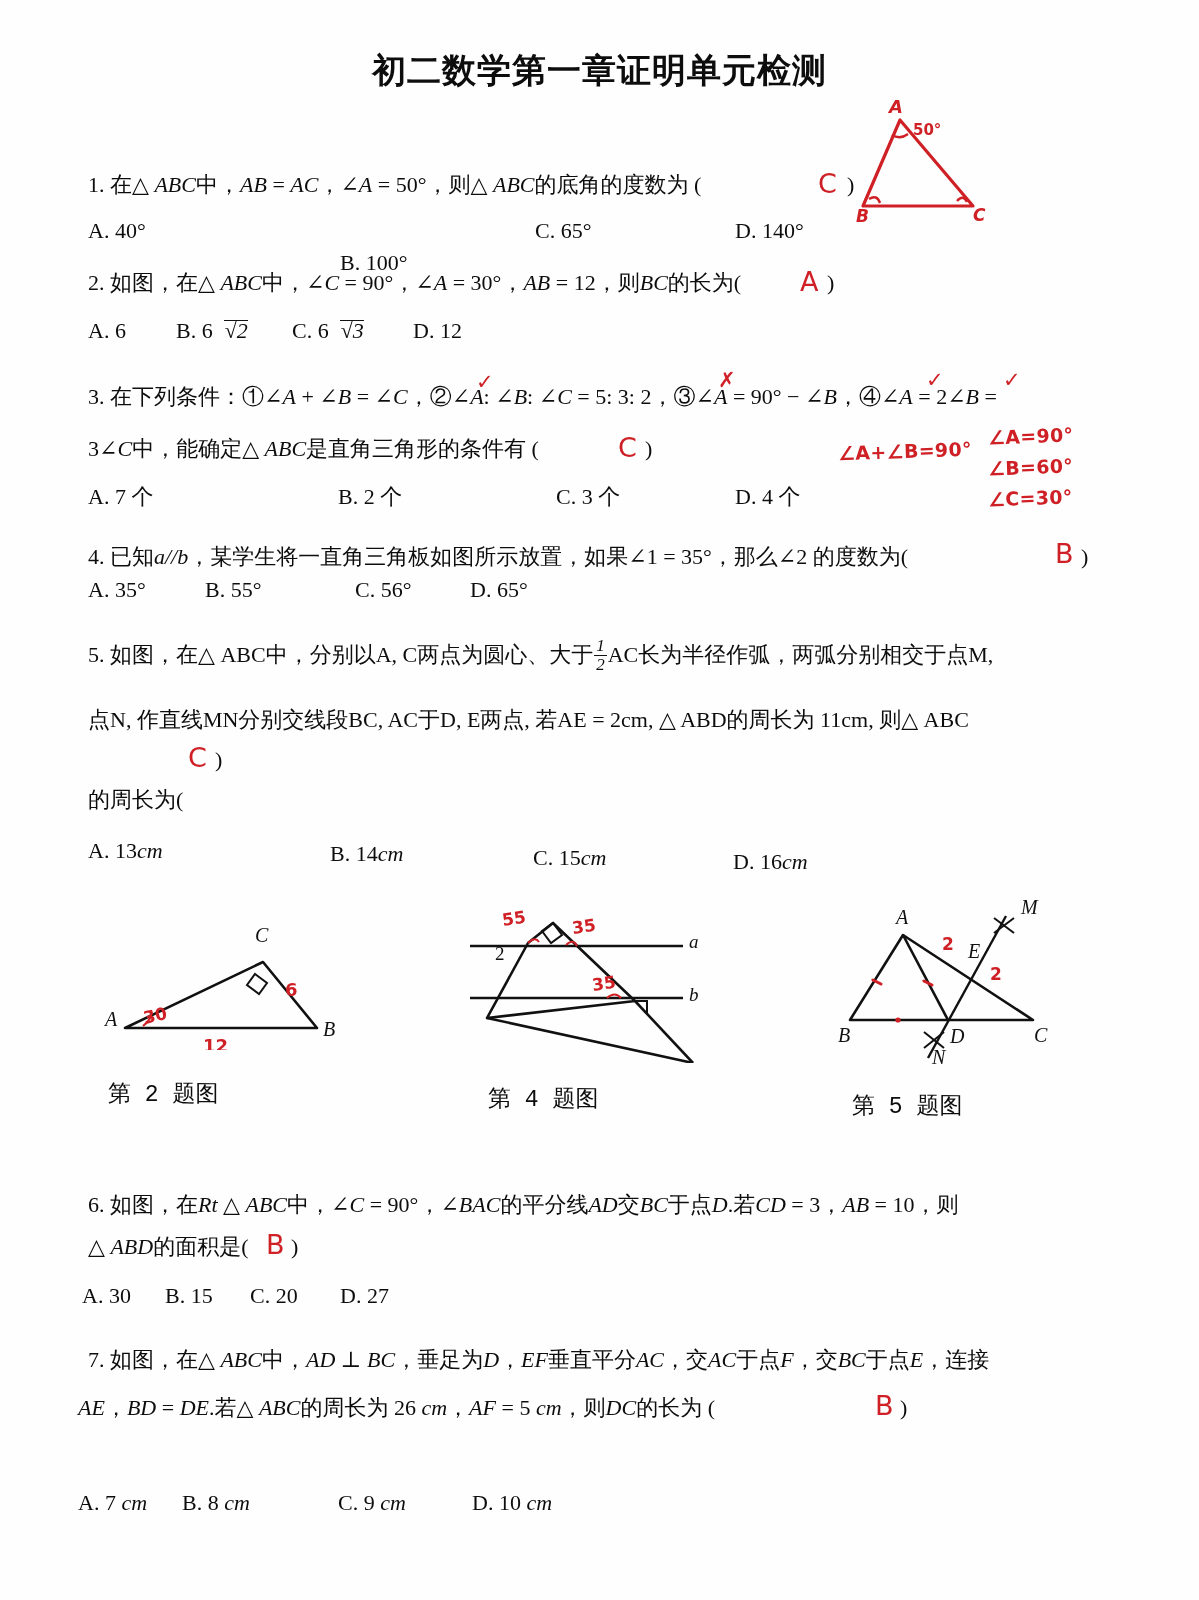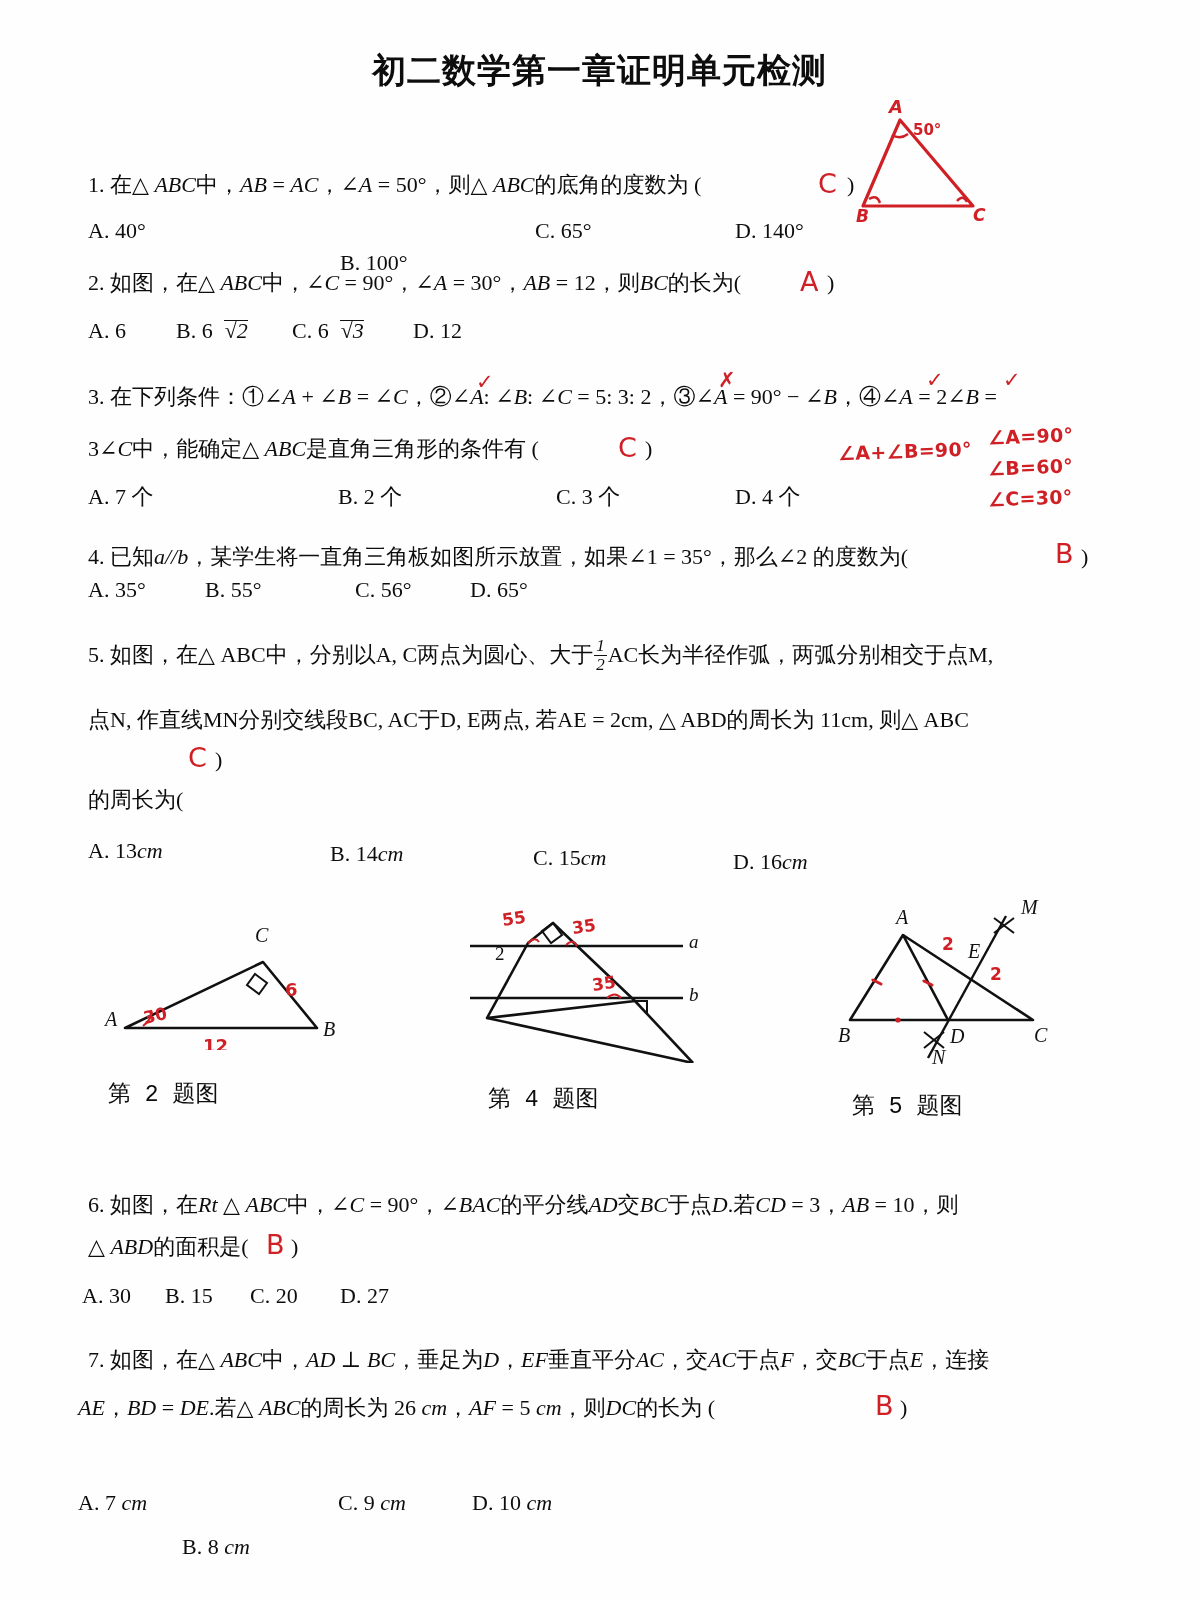--- a/index.html
+++ b/index.html
@@ -298,17 +298,17 @@
     <span>7.</span>
     如图，在△ <span class="mathvar">ABC</span>中，<span class="mathvar">AD</span> ⊥ <span class="mathvar">BC</span>，垂足为<span class="mathvar">D</span>，<span class="mathvar">EF</span>垂直平分<span class="mathvar">AC</span>，交<span class="mathvar">AC</span>于点<span class="mathvar">F</span>，交<span class="mathvar">BC</span>于点<span class="mathvar">E</span>，连接
   </div>
   <div class="abs q" style="left:78px; top:1393px;">
     <span class="mathvar">AE</span>，<span class="mathvar">BD</span> = <span class="mathvar">DE</span>.若△ <span class="mathvar">ABC</span>的周长为 26 <span class="mathvar">cm</span>，<span class="mathvar">AF</span> = 5 <span class="mathvar">cm</span>，则<span class="mathvar">DC</span>的长为&nbsp;(
   </div>
   <div class="abs ans" style="left:875px; top:1390px;">B</div>
   <div class="abs q" style="left:900px; top:1393px;">)</div>
 
   <div class="abs opt" style="left:78px; top:1490px;">A. 7 <span class="mathvar">cm</span></div>
-  <div class="abs opt" style="left:182px; top:1534px;text-align:right;">B. 8 <span class="mathvar">cm</span></div>
+  <div class="abs opt" style="left:182px; top:1490px;text-align:right;">B. 8 <span class="mathvar">cm</span></div>
   <div class="abs opt" style="left:338px; top:1490px;">C. 9 <span class="mathvar">cm</span></div>
   <div class="abs opt" style="left:472px; top:1490px;">D. 10 <span class="mathvar">cm</span></div>
 
 </div>
 
 </body></html>

